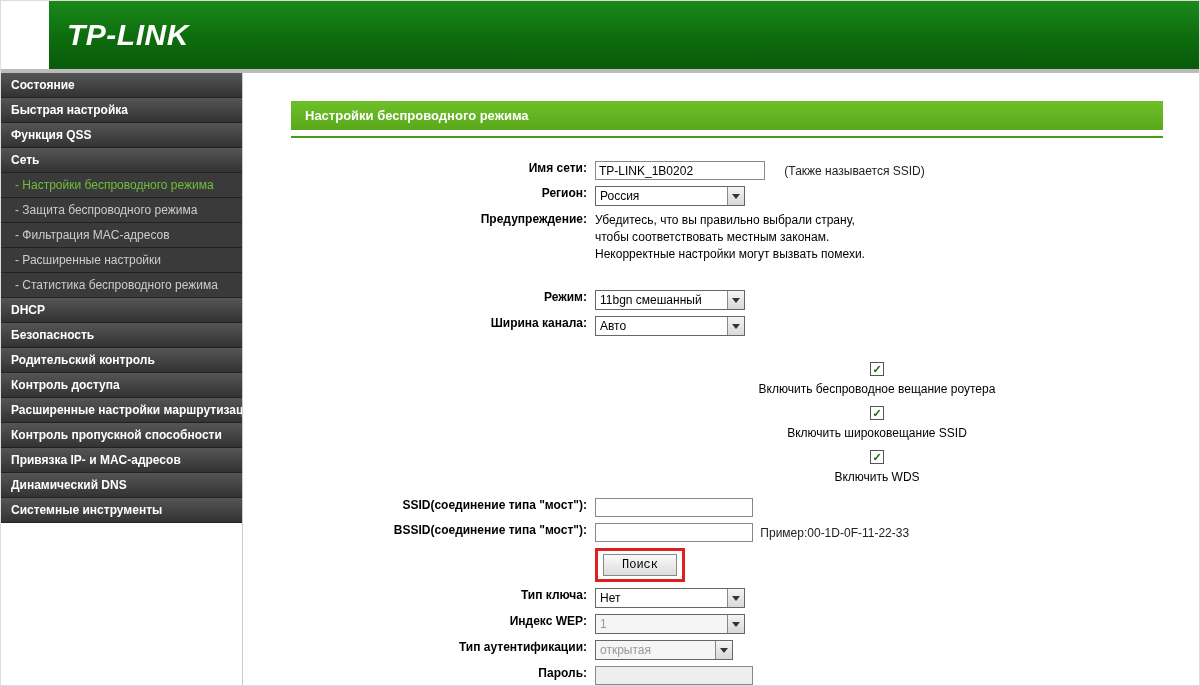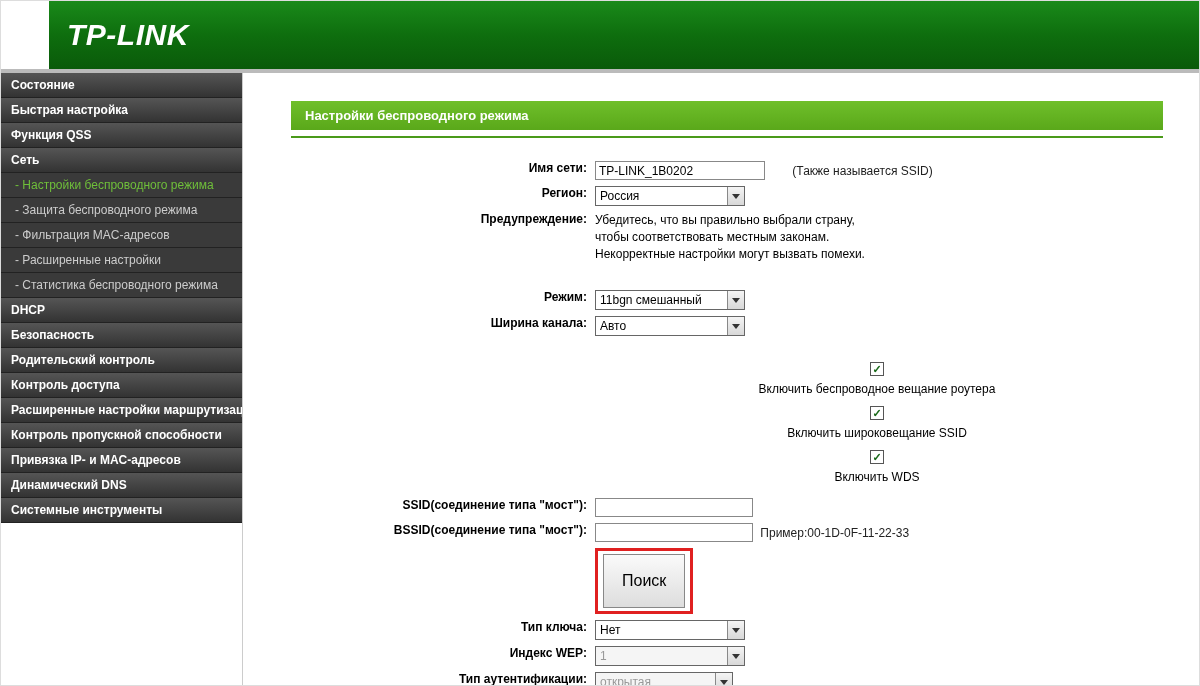--- a/index.html
+++ b/index.html
@@ -121,24 +121,24 @@
   .checkbox-row { display: flex; align-items: center; gap: 6px; padding: 2px 0; flex-direction: column; }
   .cb {
     width: 14px; height: 14px; border: 1px solid #555;
     display: inline-flex; align-items: center; justify-content: center;
     font-size: 11px; color: #1a6a1a; font-weight: bold;
   }
   .cb.checked::after { content: "✓"; }
   .btn {
     background: linear-gradient(to bottom, #fafafa, #ddd);
     border: 1px solid #888;
-    padding: 17px 18px;
-    font-size: 16px;
+    padding: 3px 18px;
+    font-size: 12px;
     cursor: pointer;
-    font-family: Liberation Sans, sans-serif;
+    font-family: Liberation Mono, monospace;
   }
   .search-highlight {
     border: 3px solid #e02020;
     display: inline-block;
     padding: 3px 5px;
   }
   .hint { color: #222; font-size: 12px; }
   .warn-text { font-size: 12px; line-height: 1.4; }
   .bottom-hr { height: 2px; background: #4a9a1a; margin: 20px 0 12px 0; }
 </style>
@@ -177,21 +177,21 @@
     <div class="page-title-bar">Настройки беспроводного режима</div>
     <div class="green-hr"></div>
 
     <table class="form">
 
       <tbody>
           <tr>
         <td class="lbl">Имя сети:</td>
         <td>
           <input type="text" style="width: 170px;" value="TP-LINK_1B0202">
-          <span class="hint" style="margin-left:24px">(Также называется SSID)</span>
+          <span class="hint" style="margin-left:16px">(Также называется SSID)</span>
         </td>
       </tr>
 
       <tr>
         <td class="lbl">Регион:</td>
         <td>
           <div class="select-wrap" style="width:150px">
             <span class="select-value">Россия</span>
             <span class="select-btn"></span>
           </div>

